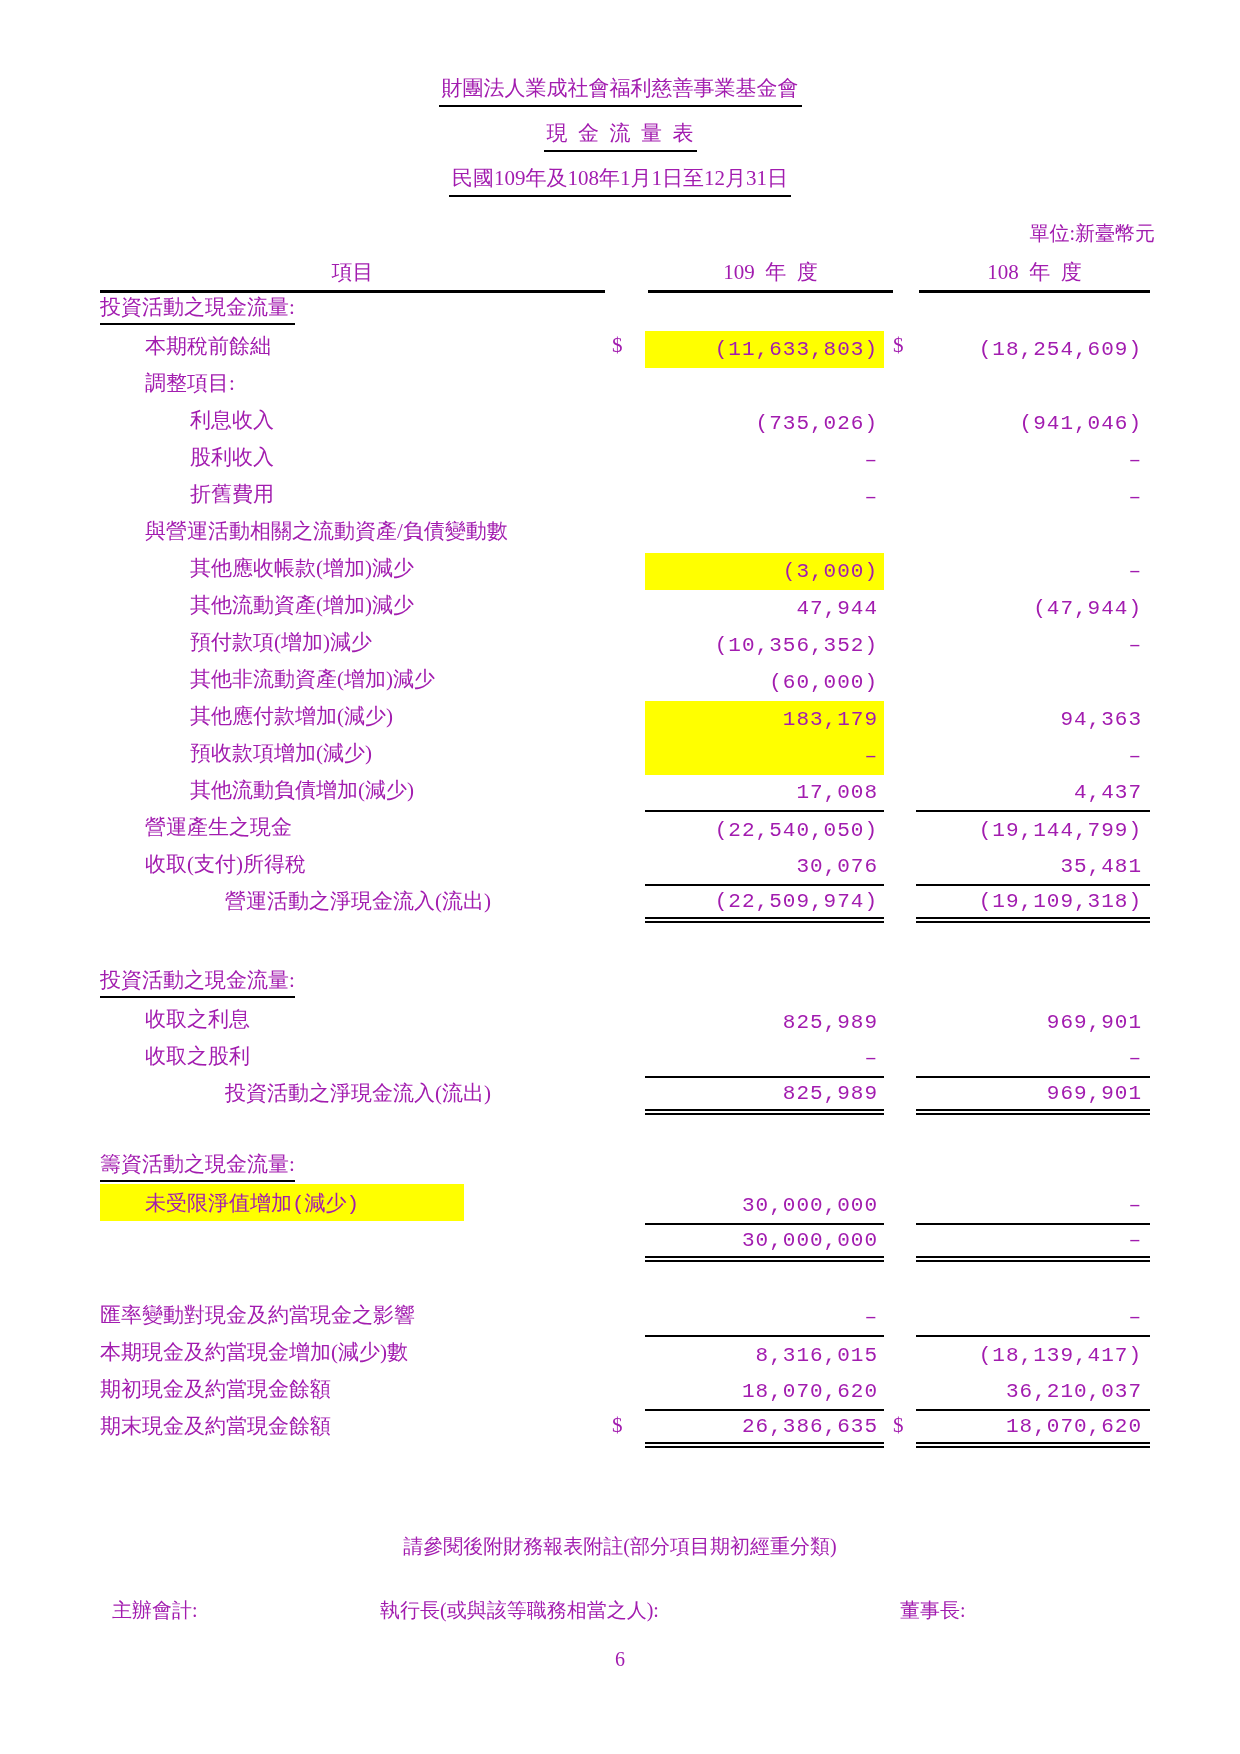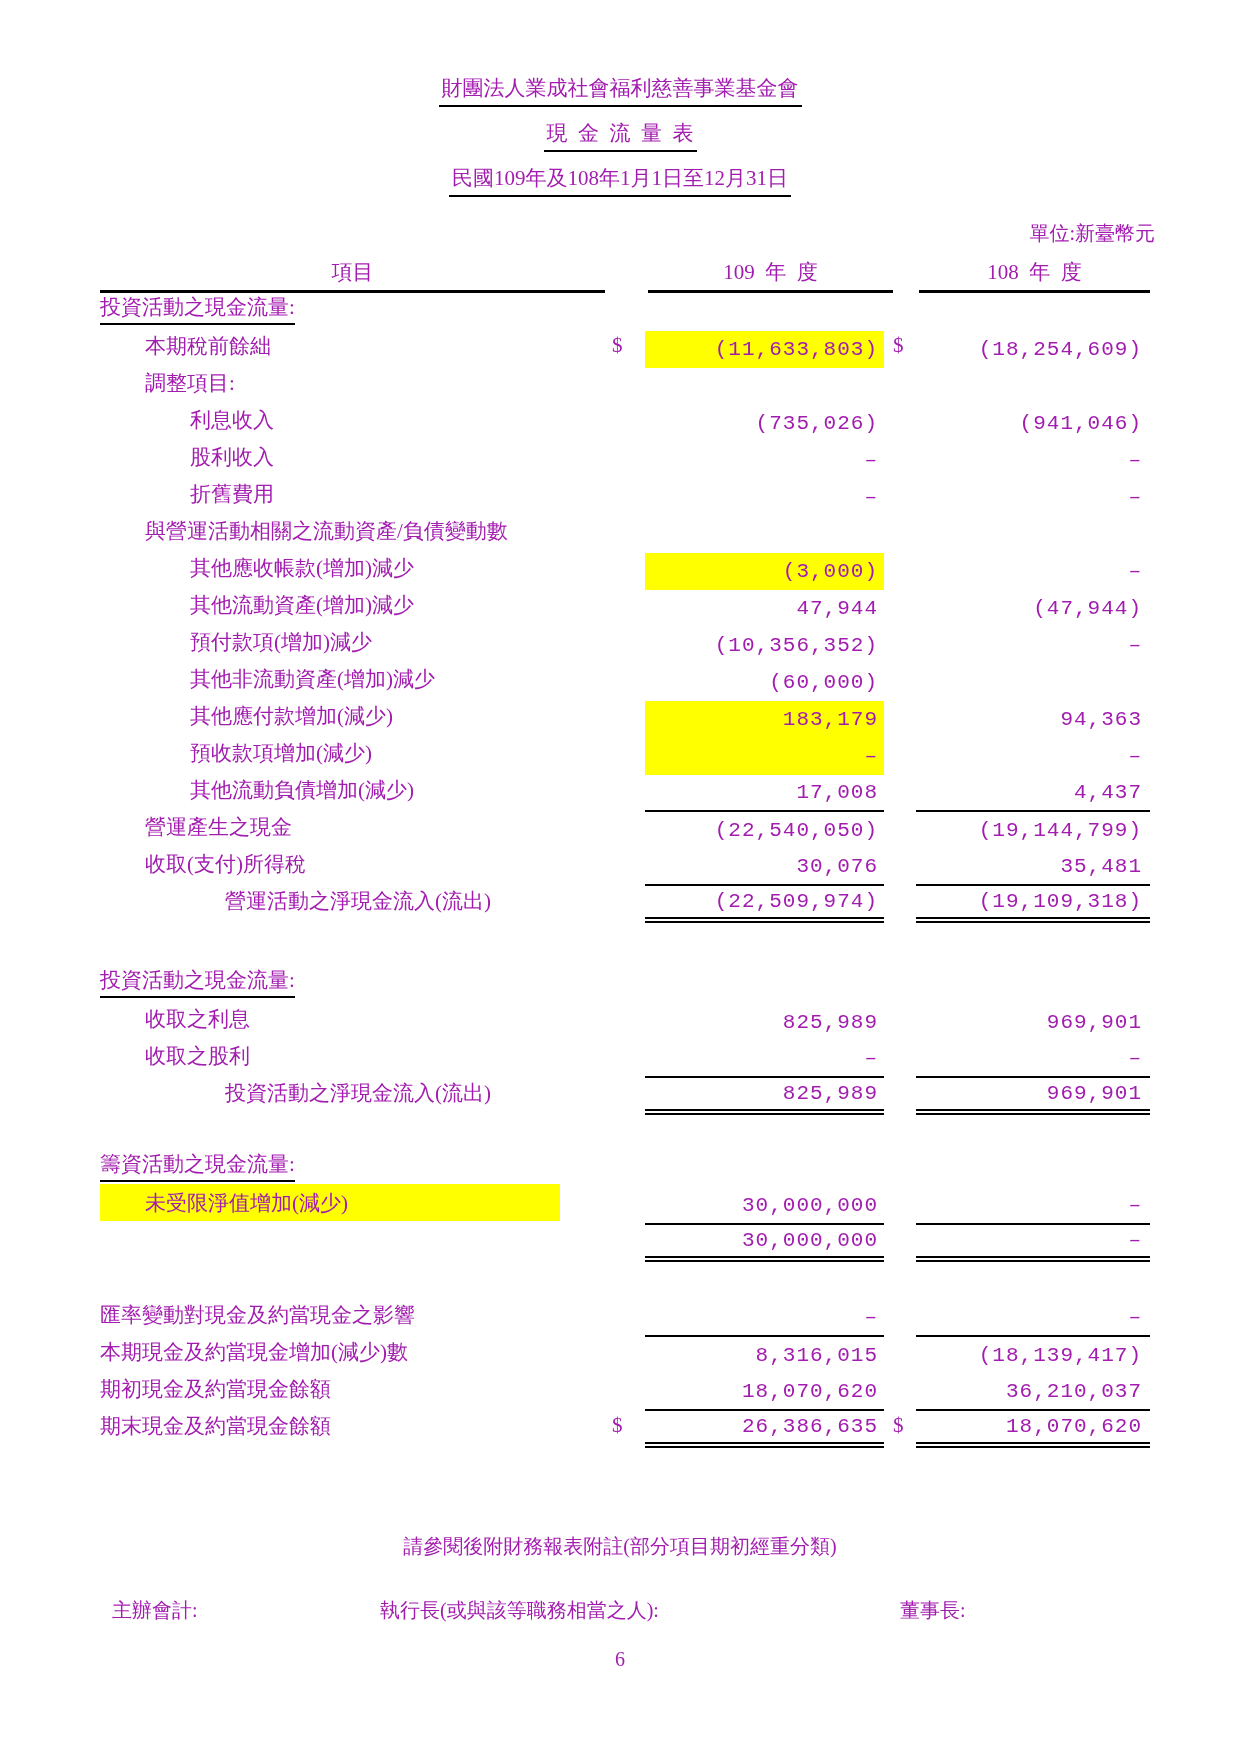--- a/index.html
+++ b/index.html
@@ -17,21 +17,21 @@
          border-bottom:3px solid #000;white-space:pre;padding-bottom:4px;box-sizing:border-box;}
   .h-item{left:100px;width:505px;}
   .h-109{left:648px;width:245px;}
   .h-108{left:919px;width:231px;}
   
   .rows{position:absolute;top:290px;left:0;width:100%;}
   .row{position:relative;height:37px;}
   .spacer{width:100%;}
   .cell-label{position:absolute;top:0;height:100%;display:flex;align-items:center;white-space:nowrap;}
   .i0{left:100px;} .i1{left:145px;} .i2{left:190px;} .i3{left:225px;}
-  .lbl-hl{left:100px;width:460px;padding-left:45px;background:#ffff00;box-sizing:border-box;}
+  .lbl-hl{left:100px;width:364px;padding-left:45px;background:#ffff00;box-sizing:border-box;font-family:Liberation Mono, monospace;}
   .section-u{border-bottom:2px solid #000;padding-bottom:2px;}
   .cell-d1,.cell-d2{position:absolute;top:0;height:100%;display:flex;align-items:center;}
   .cell-d1{left:612px;} .cell-d2{left:893px;}
   .cell-v109,.cell-v108{position:absolute;top:4px;height:100%;display:flex;align-items:center;
          justify-content:flex-end;box-sizing:border-box;letter-spacing:1px;white-space:nowrap;font-family:Liberation Mono, monospace;}
   .cell-v109{left:645px;width:239px;padding-right:6px;}
   .cell-v108{left:916px;width:234px;padding-right:8px;}
   .hl{background:#ffff00;}
   .rule-s{border-bottom:2.5px solid #000;}
   .rule-d{border-bottom:6px double #000;}

